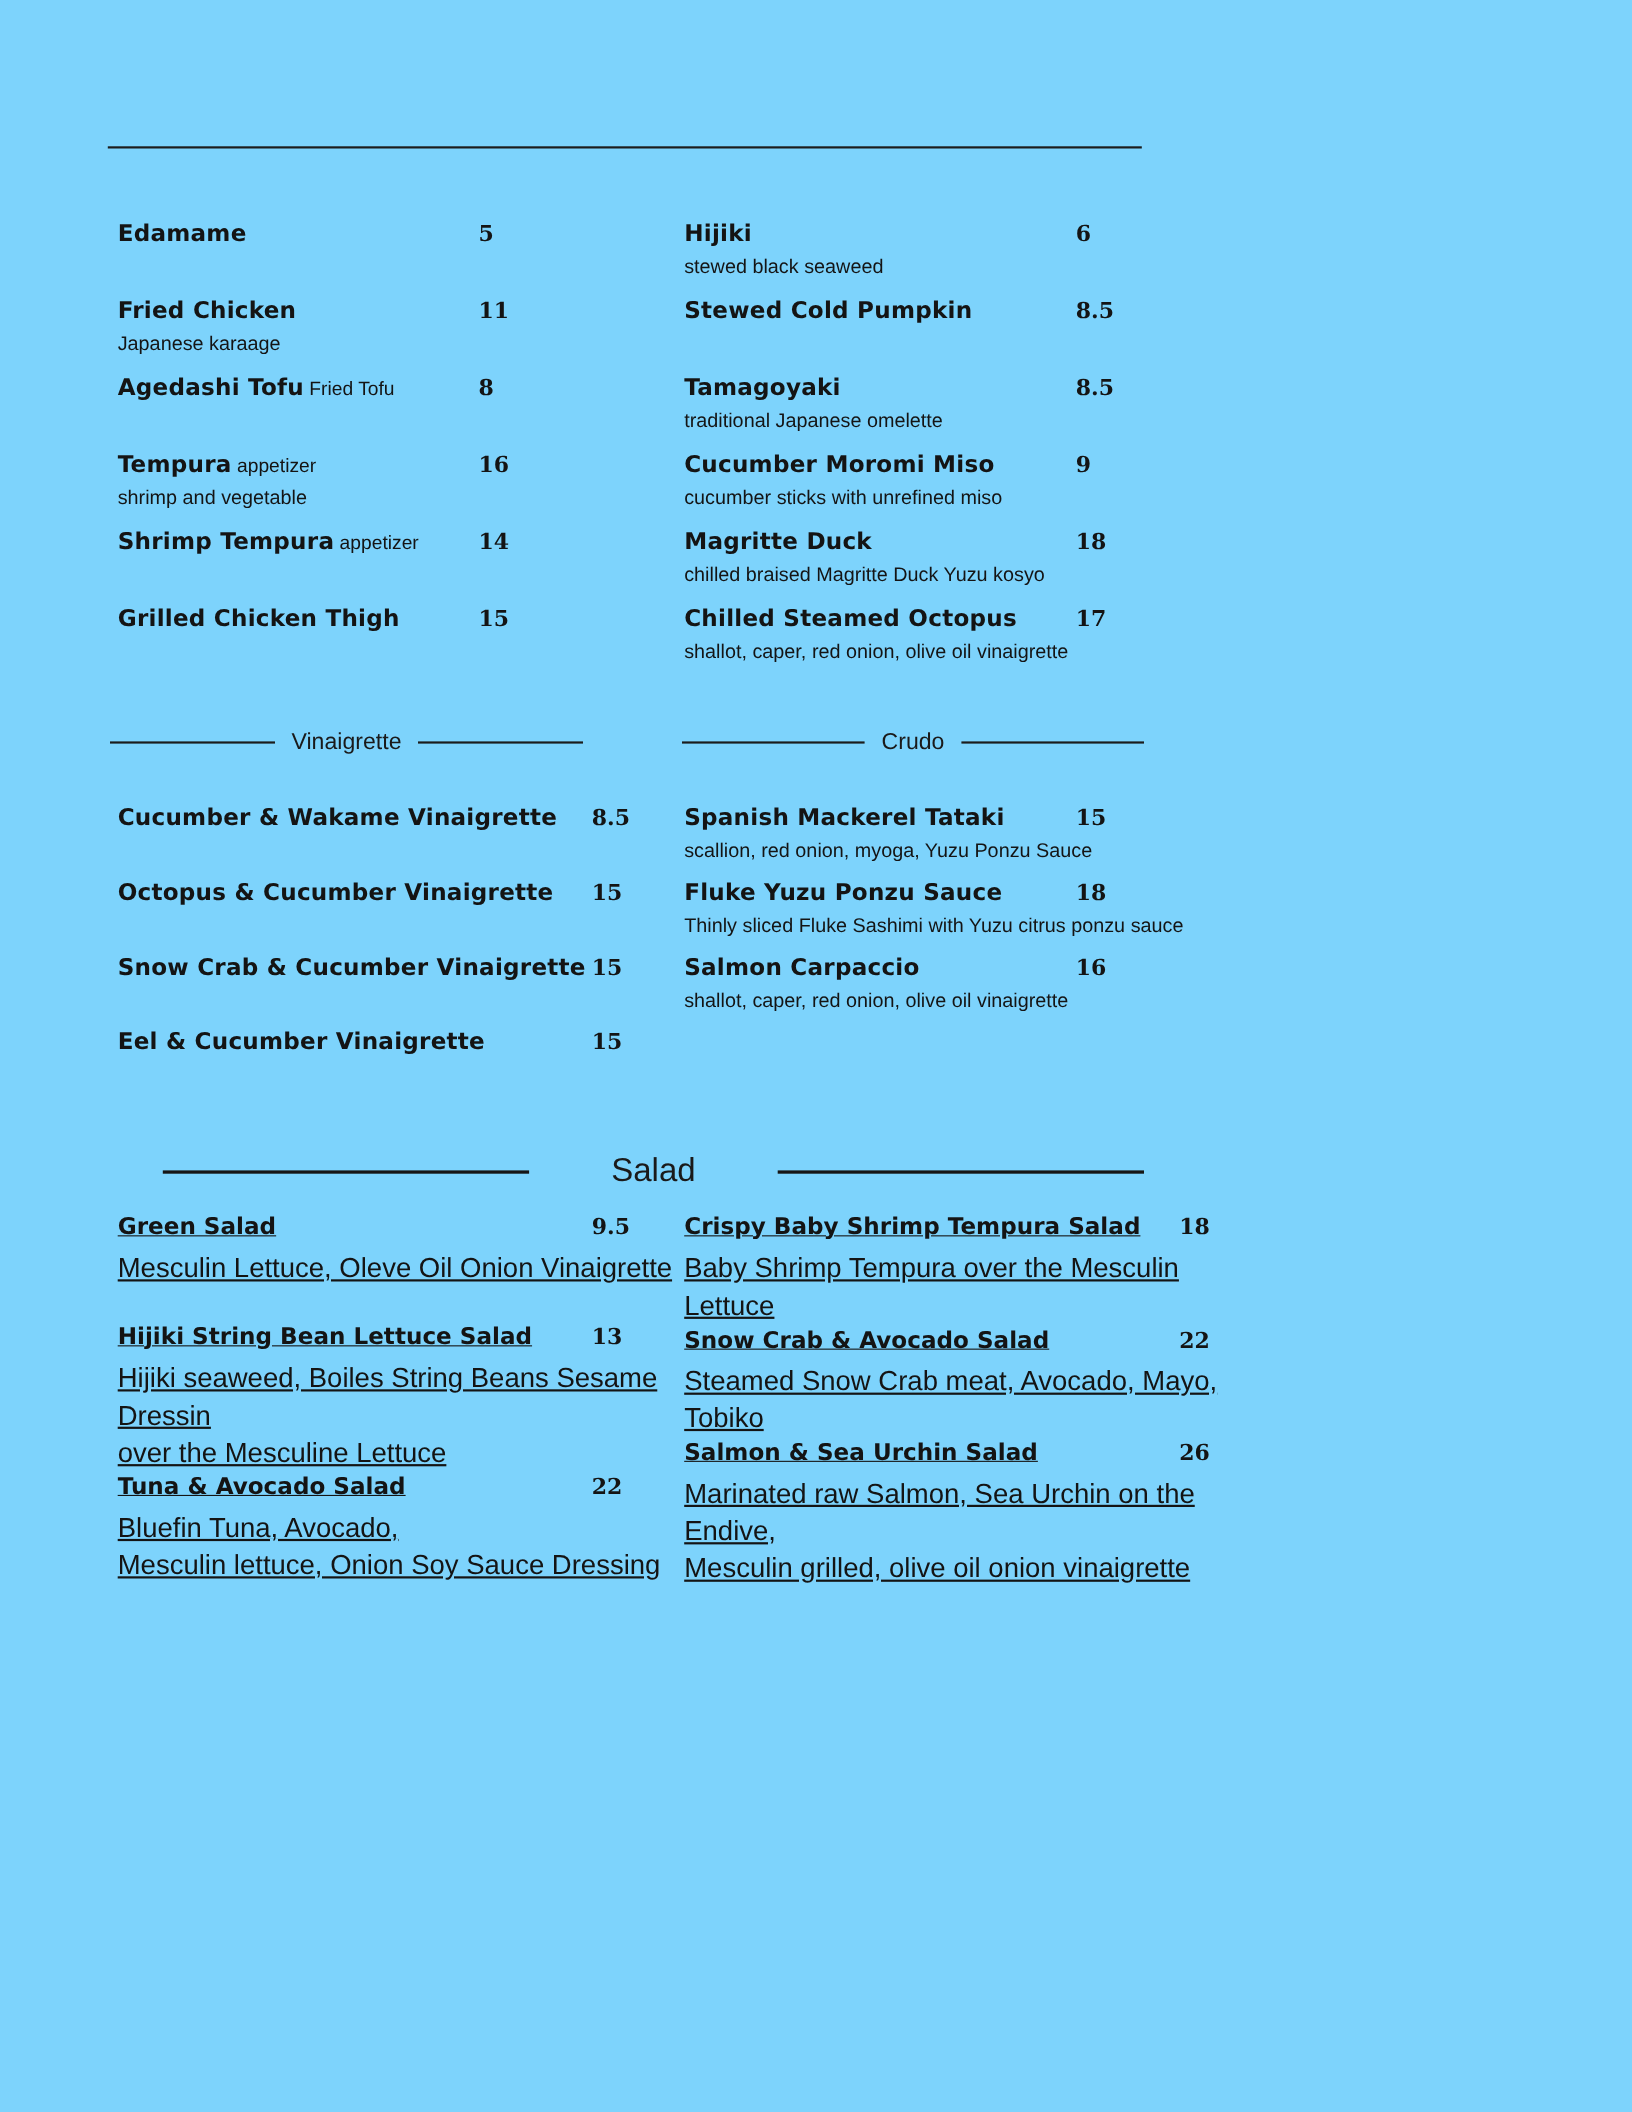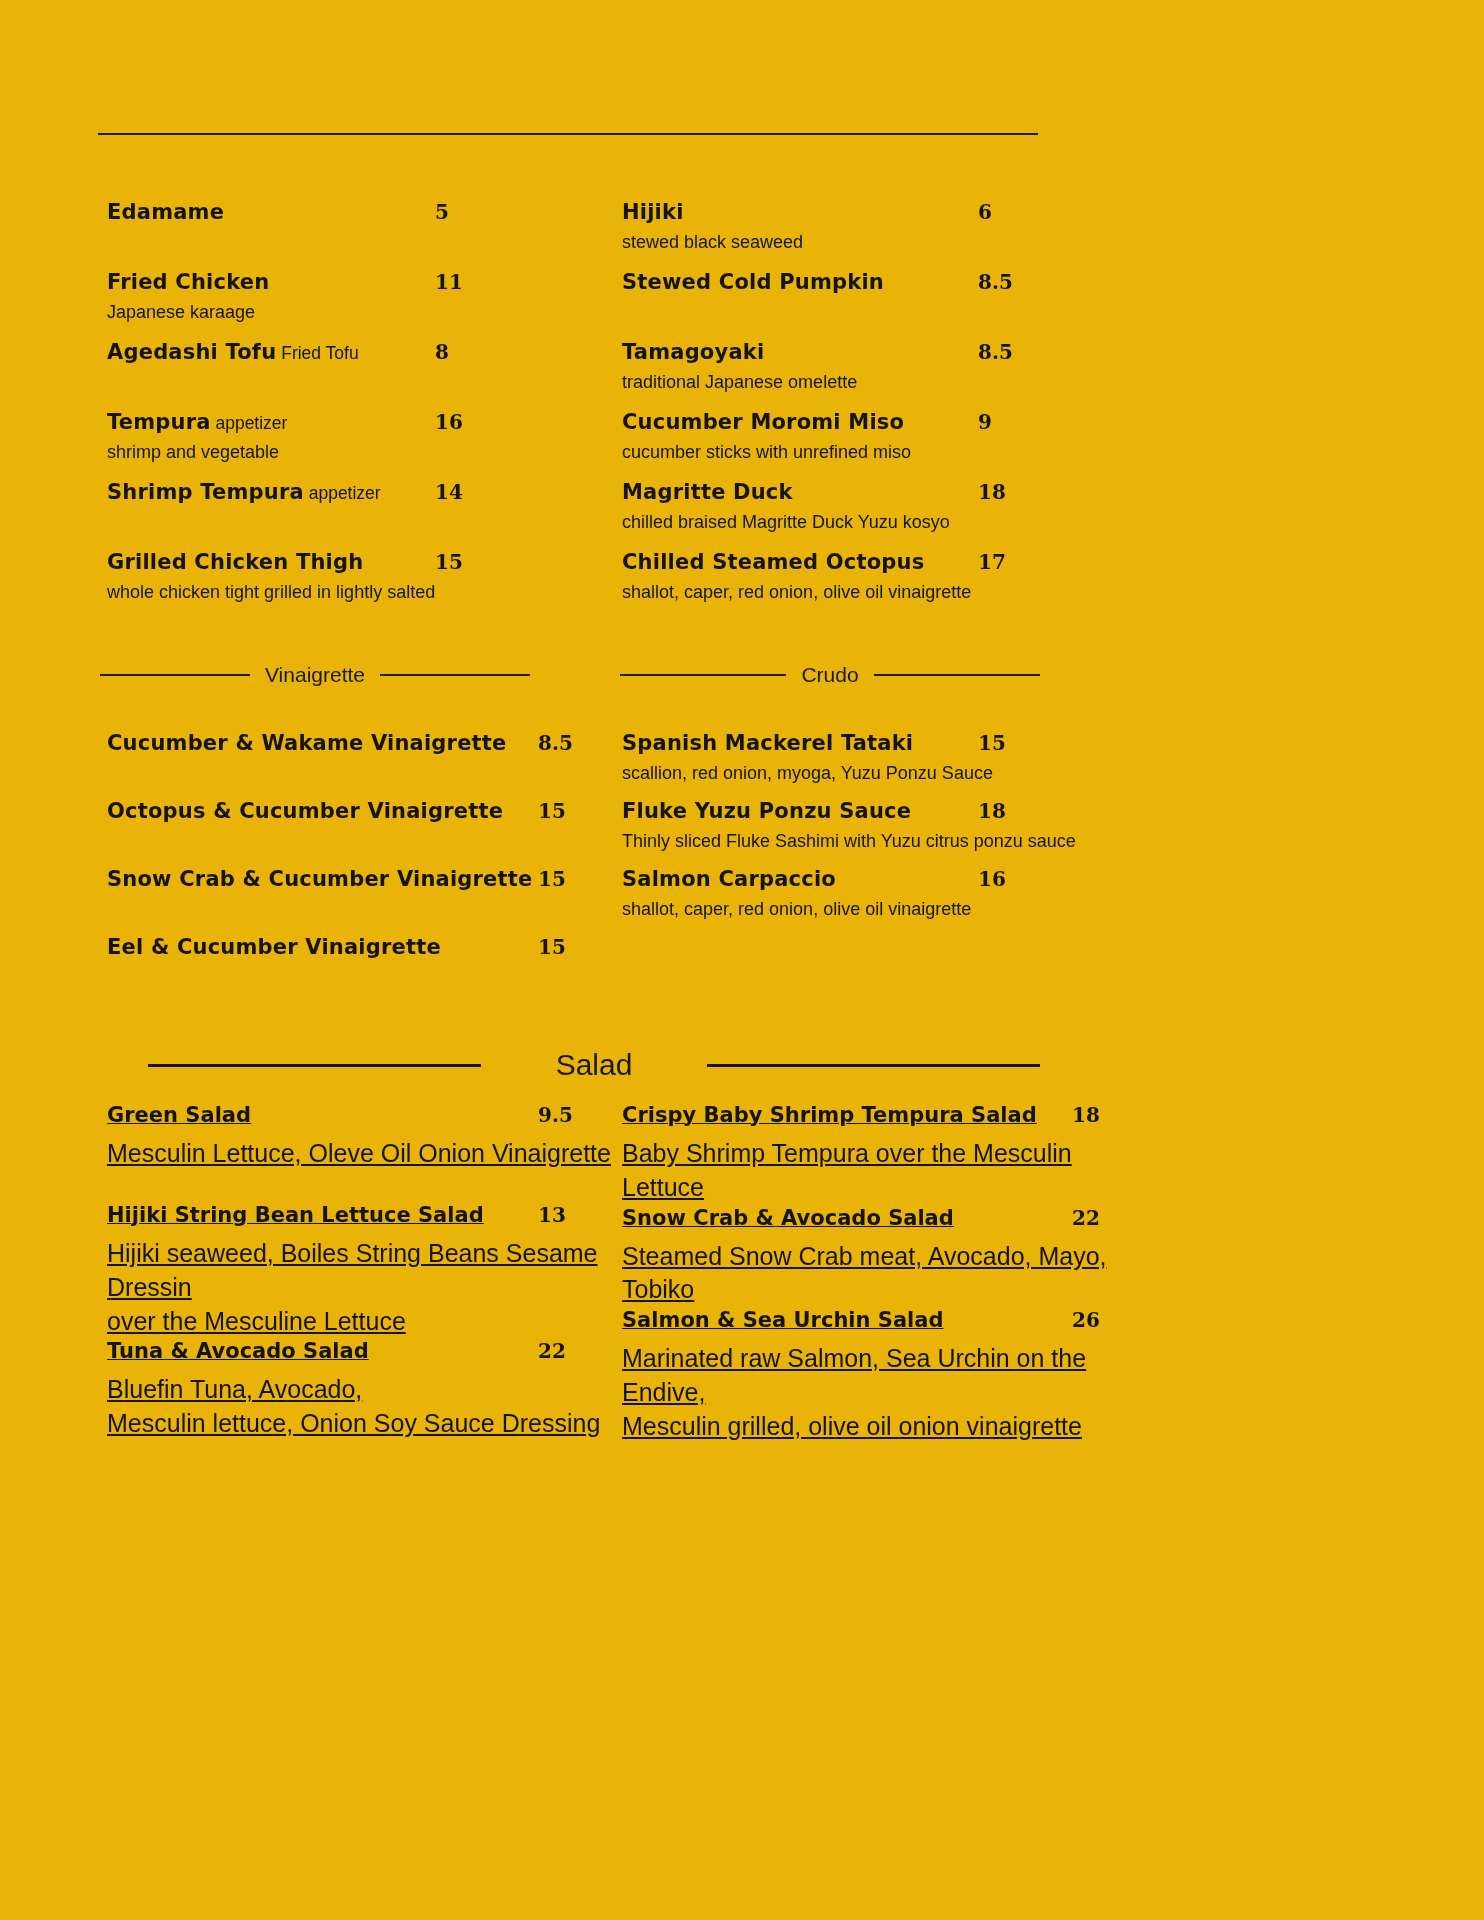--- a/index.html
+++ b/index.html
@@ -4,21 +4,21 @@
 <style>
   html, body {
     margin: 0;
     padding: 0;
     background: #ffffff;
   }
   .page {
     position: relative;
     width: 1484px;
     height: 1920px;
-    background: #eab308;
+    background: #7dd3fc;
     color: #141414;
     font-family: "DejaVu Sans", sans-serif;
     overflow: hidden;
   }
 
   
   .top-rule {
     position: absolute;
     left: 98px;
     top: 133px;
@@ -148,21 +148,20 @@
         </div>
         <div class="item">
           <div class="item-line"><span class="item-name">Tempura<span class="item-suffix"> appetizer</span></span><span class="item-price">16</span></div>
           <div class="item-desc">shrimp and vegetable</div>
         </div>
         <div class="item">
           <div class="item-line"><span class="item-name">Shrimp Tempura<span class="item-suffix"> appetizer</span></span><span class="item-price">14</span></div>
         </div>
         <div class="item">
           <div class="item-line"><span class="item-name">Grilled Chicken Thigh</span><span class="item-price">15</span></div>
-          <div class="item-desc">whole chicken tight grilled in lightly salted</div>
         </div>
       </div>
     <div class="col col-app-r">
         <div class="item">
           <div class="item-line"><span class="item-name">Hijiki</span><span class="item-price">6</span></div>
           <div class="item-desc">stewed black seaweed</div>
         </div>
         <div class="item">
           <div class="item-line"><span class="item-name">Stewed Cold Pumpkin</span><span class="item-price">8.5</span></div>
         </div>

